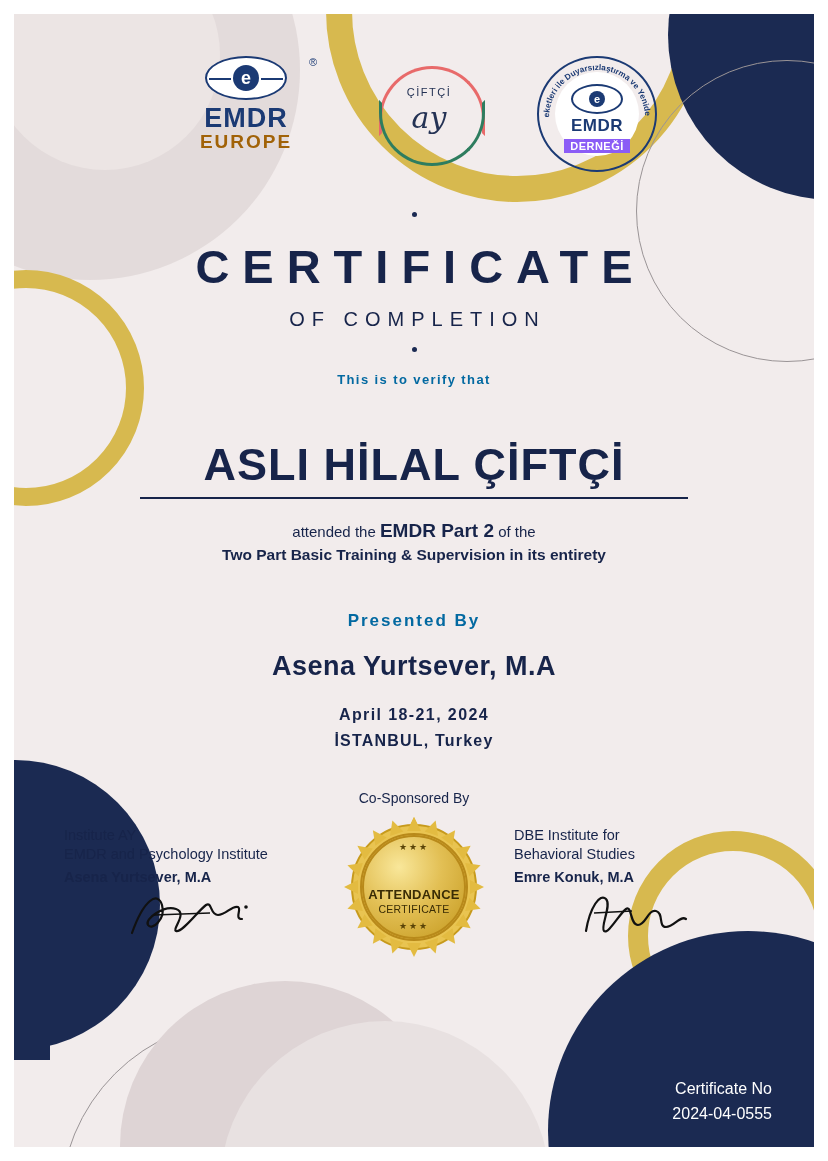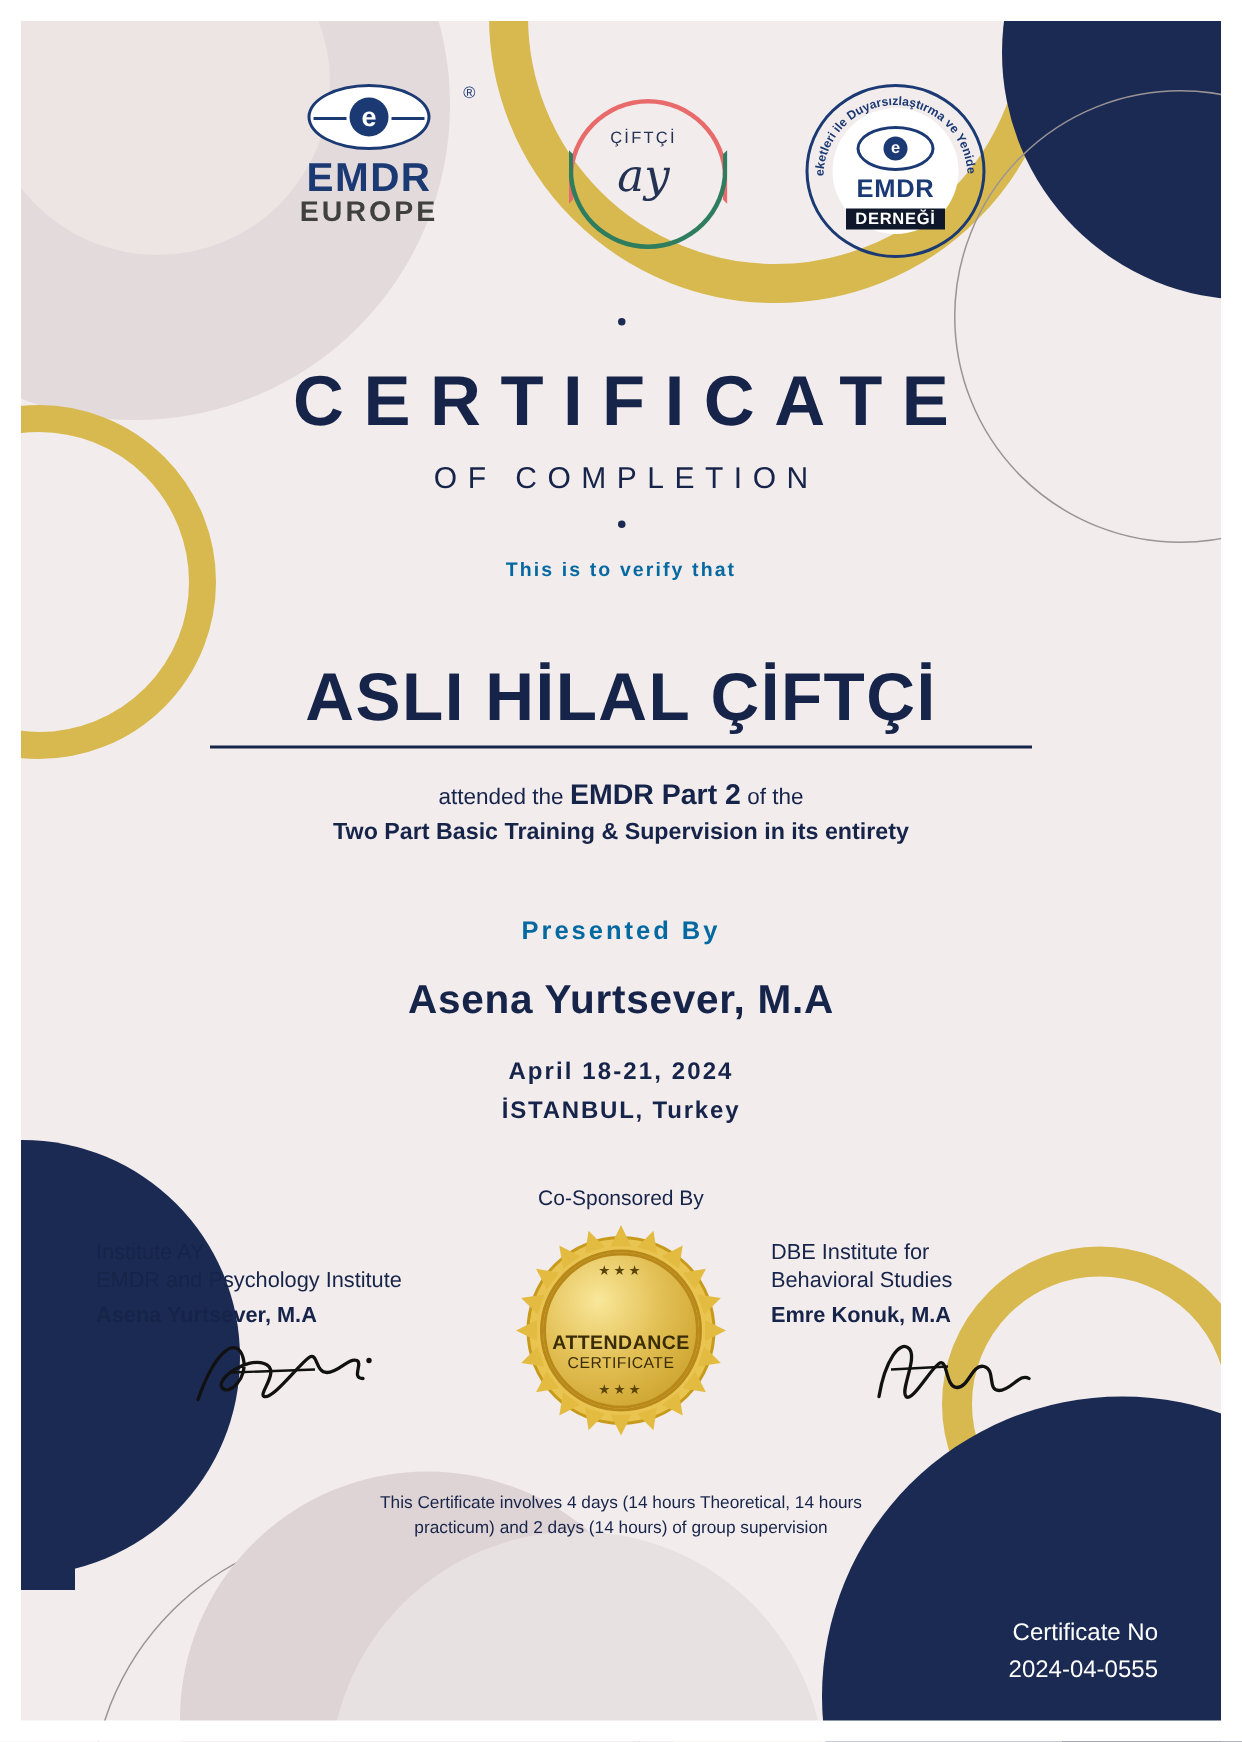--- a/index.html
+++ b/index.html
@@ -171,21 +171,21 @@
     font-size: 27px;
     letter-spacing: 1px;
     font-weight: bold;
     color: #1b3a74;
     line-height: 1.05;
   }
   .europe-word {
     font-size: 19px;
     letter-spacing: 2px;
     font-weight: bold;
-    color: #404040;
+    color: #a16207;
     line-height: 1.1;
   }
   .reg-mark {
     position: absolute;
     right: 4px; top: 0;
     font-size: 11px;
     color: #1b3a74;
   }
 
   
@@ -270,21 +270,21 @@
   .seal-emdr {
     font-size: 17px;
     font-weight: bold;
     color: #1b3a74;
     letter-spacing: .5px;
   }
   .seal-dernegi {
     display: inline-block;
     margin-top: 1px;
     padding: 1px 6px;
-    background: #0f172a;
+    background: #8b5cf6;
     color: #fff;
     font-size: 11px;
     font-weight: bold;
     letter-spacing: .5px;
   }
   .seal-arc-text {
     position: absolute;
     inset: 0;
     font-size: 8.2px;
     font-weight: bold;
@@ -639,24 +639,20 @@
         <div class="name">Emre Konuk, M.A</div>
         <div class="sign">
           <svg width="130" height="60" viewBox="0 0 130 60">
             <path d="M12 46 C16 22, 26 8, 32 14 C38 20, 26 42, 30 46 C34 50, 46 28, 52 24 C58 20, 56 40, 64 40 C72 40, 74 24, 82 26 C90 28, 84 42, 92 42 C100 42, 106 30, 112 34" fill="none" stroke="#111" stroke-width="2.2" stroke-linecap="round"></path>
             <path d="M20 28 L58 26" fill="none" stroke="#111" stroke-width="1.6"></path>
           </svg>
         </div>
       </div>
     </div>
 
-    <div class="note">
-      <div>This Certificate involves 4 days (14 hours Theoretical, 14 hours</div>
-      <div>practicum) and 2 days (14 hours) of group supervision</div>
-    </div>
   </div>
 
   <div class="cert-no">
     <div>Certificate No</div>
     <div>2024-04-0555</div>
   </div>
 
 </div>
 
 </body></html>

